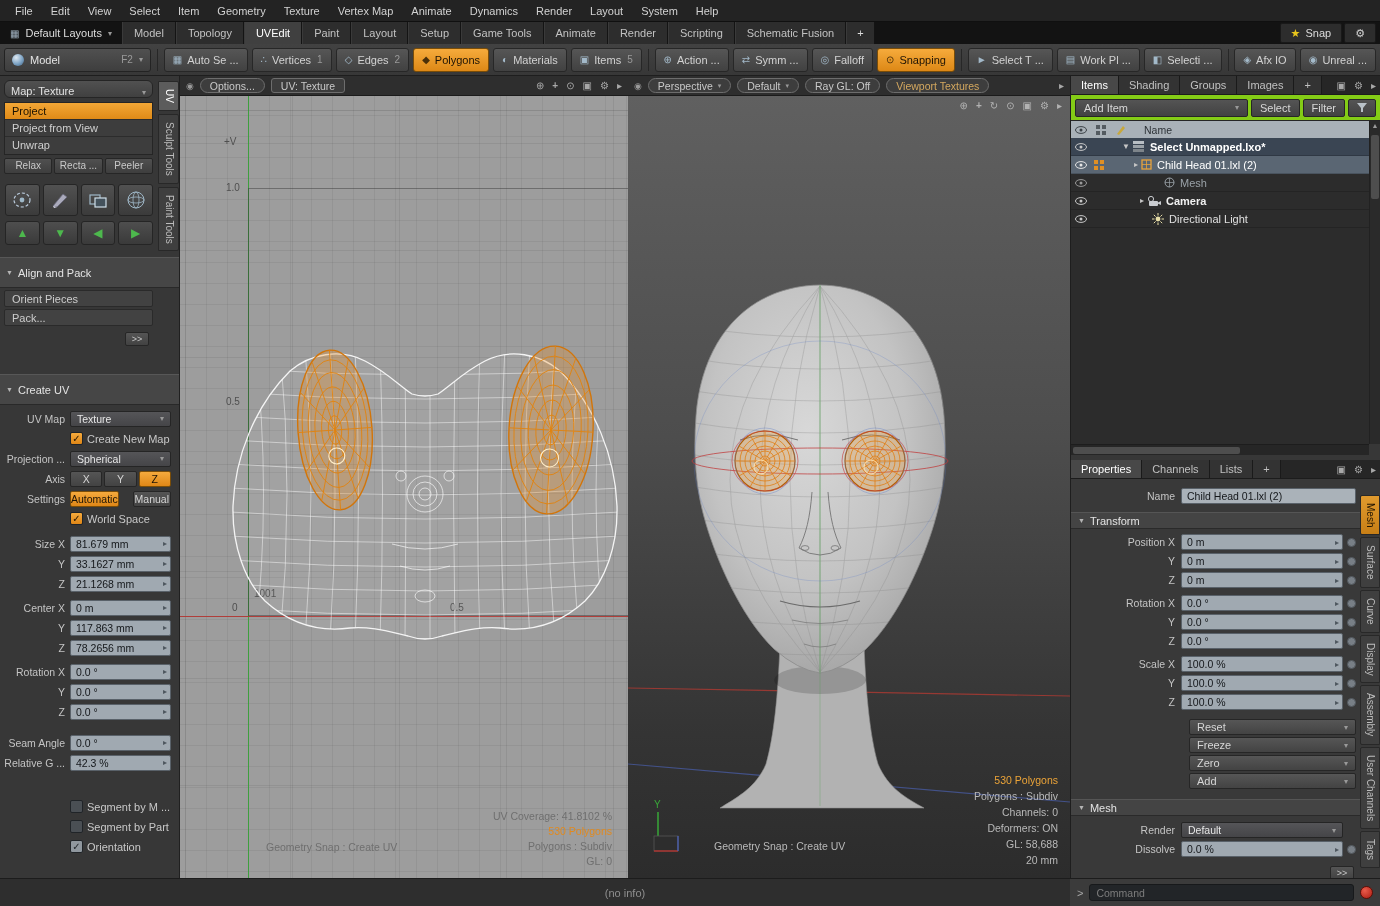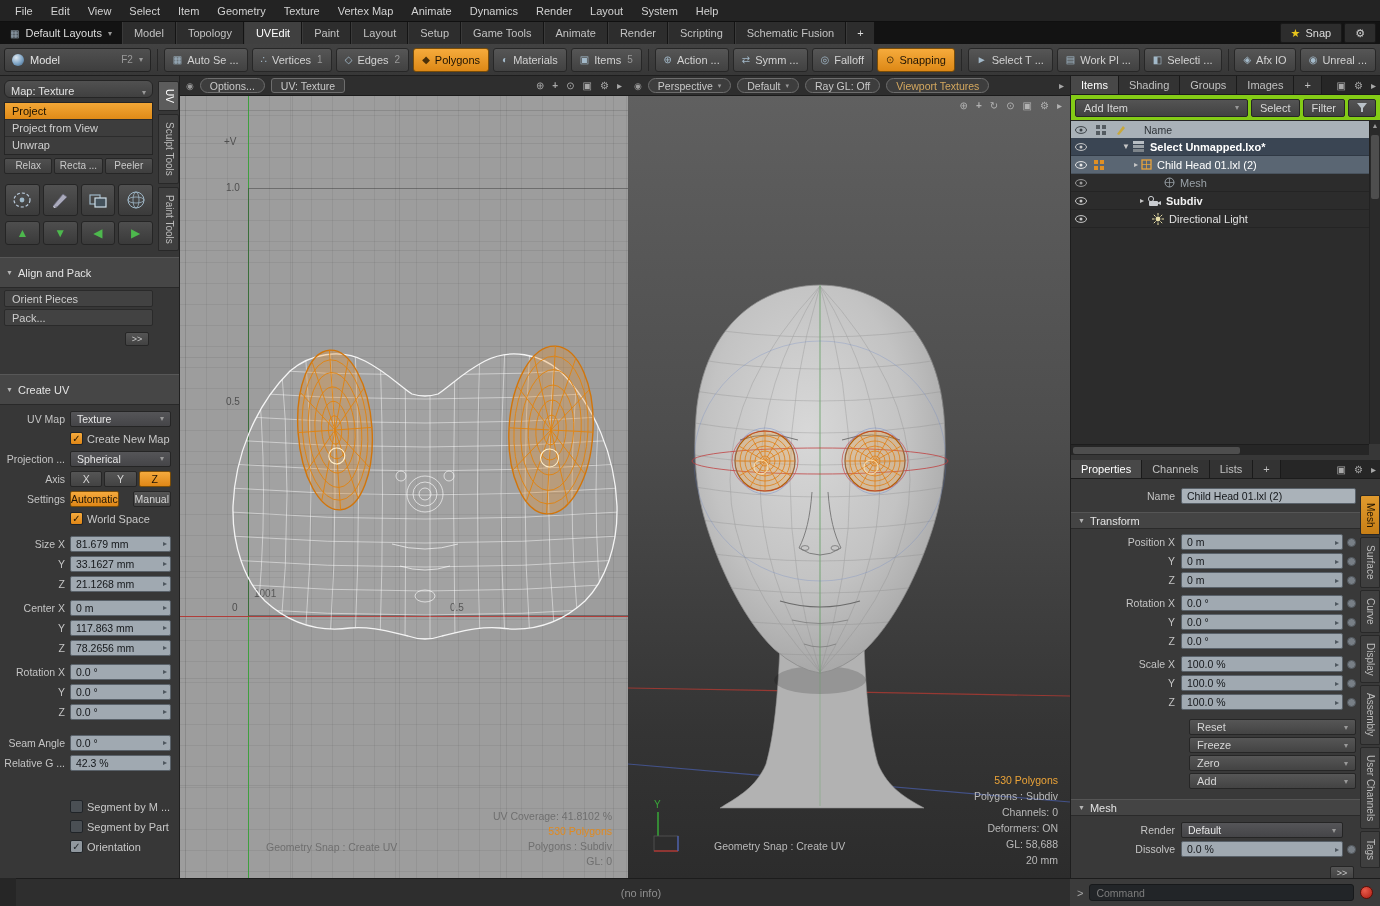--- a/index.html
+++ b/index.html
@@ -28,21 +28,21 @@
   .tbtn{height:24px;display:flex;align-items:center;gap:5px;padding:0 8px;background:linear-gradient(#565656,#414141);border:1px solid #272727;border-radius:3px;color:#d2d2d2;white-space:nowrap}
   .tbtn .tico{font-size:10px;color:#a3b9c9}
   .tbtn .badge{color:#9a9a9a;font-size:10px;margin-left:1px}
   .tbtn.active{background:linear-gradient(#f6ab3c,#dd8816);border-color:#7a4d08;color:#1d1305}
   .tbtn.active .tico{color:#4a2f08}
   
   #leftpanel{position:absolute;left:0;top:76px;width:180px;height:802px;background:#373737;border-right:1px solid #202020;overflow:hidden}
   #uvview{position:absolute;left:180px;top:76px;width:448px;height:802px;overflow:hidden;background:#9d9d9d}
   #view3d{position:absolute;left:628px;top:76px;width:442px;height:802px;overflow:hidden;background:linear-gradient(#616161,#4d4d4d 45%,#343434 82%,#2c2c2c)}
   #rightpanel{position:absolute;left:1070px;top:76px;width:310px;height:802px;background:#373737;border-left:1px solid #1e1e1e;overflow:hidden}
-  #statusbar{position:absolute;left:16px;top:878px;width:1070px;height:28px;background:#2e2e2e;border-top:1px solid #1c1c1c;padding-left:180px;display:flex;align-items:center;justify-content:center;color:#8f8f8f}
+  #statusbar{position:absolute;left:0;top:878px;width:1070px;height:28px;background:#2e2e2e;border-top:1px solid #1c1c1c;padding-left:180px;display:flex;align-items:center;justify-content:center;color:#8f8f8f}
   #cmdbar{position:absolute;left:1070px;top:878px;width:310px;height:28px;background:#3b3b3b;border-top:1px solid #1c1c1c;display:flex;align-items:center;gap:6px;padding:0 7px}
   #cmdbar .prompt{color:#a8a8a8}
   #cmdbar input{flex:1;height:17px;background:#222528;border:1px solid #17191b;border-radius:3px;color:#c8c8c8;padding:4px 6px;font-size:10.5px;font-family:"Liberation Sans",sans-serif;outline:none}
   #cmdbar input::placeholder{color:#7d7d7d}
   .recbtn{width:13px;height:13px;border-radius:50%;background:radial-gradient(circle at 35% 32%,#ea5b4b,#ad1d12);border:1px solid #5f0e06}
   
   .lp-dd{height:18px;margin:4px 26px 0 4px;background:linear-gradient(#515151,#404040);border:1px solid #252525;border-radius:6px;display:flex;align-items:flex-end;padding:0 6px;color:#e2e2e2}
   .lp-dd .dda{margin-left:auto}
   .lp-sidetabs{position:absolute;right:0;top:5px;width:21px;display:flex;flex-direction:column;gap:3px}
   .vtab{writing-mode:vertical-rl;background:#3f3f3f;border:1px solid #282828;color:#bdbdbd;padding:7px 3px;font-size:10px;border-radius:0 2px 2px 0;text-align:center}
@@ -868,21 +868,21 @@
             <circle cx="6" cy="4" r="1.5" fill="#c9c9c9"></circle>
           </svg>
         </span>
       <span class="col-a"></span>
       <span class="twirl" style="margin-left:32px">▸</span>
       <svg width="14" height="10">
           <circle cx="4" cy="3" r="2.6" fill="none" stroke="#c9ccd0" stroke-width="1"></circle>
           <rect x="2" y="5" width="9" height="5" rx="1" fill="#c9ccd0"></rect>
           <path d="M11 6.5 L14 5 L14 9 L11 7.8 Z" fill="#c9ccd0"></path>
         </svg>
-      <span class="lab" style="font-weight:bold;color:#f0f0f0">Subdiv</span>
+      <span class="lab" style="font-weight:bold;color:#f0f0f0">Camera</span>
     </div>
     <div class="il-row">
       <span class="col-eye">
           <svg width="12" height="8">
             <ellipse cx="6" cy="4" rx="5.5" ry="3.4" fill="none" stroke="#c9c9c9" stroke-width="1"></ellipse>
             <circle cx="6" cy="4" r="1.5" fill="#c9c9c9"></circle>
           </svg>
         </span>
       <span class="col-a"></span>
       <svg width="12" height="12" style="margin-left:44px">

